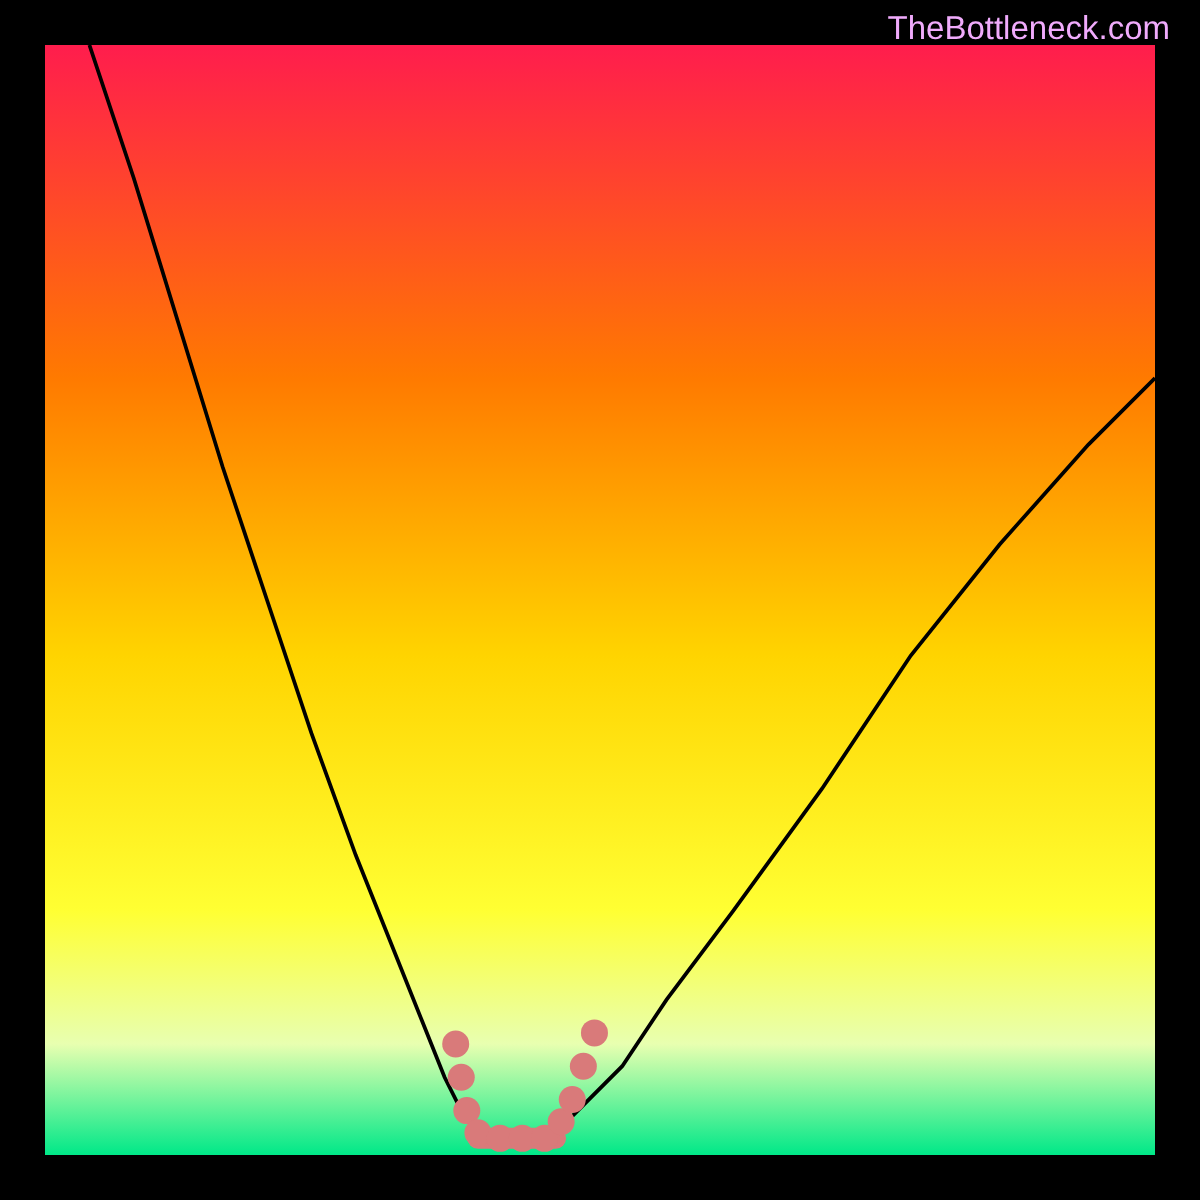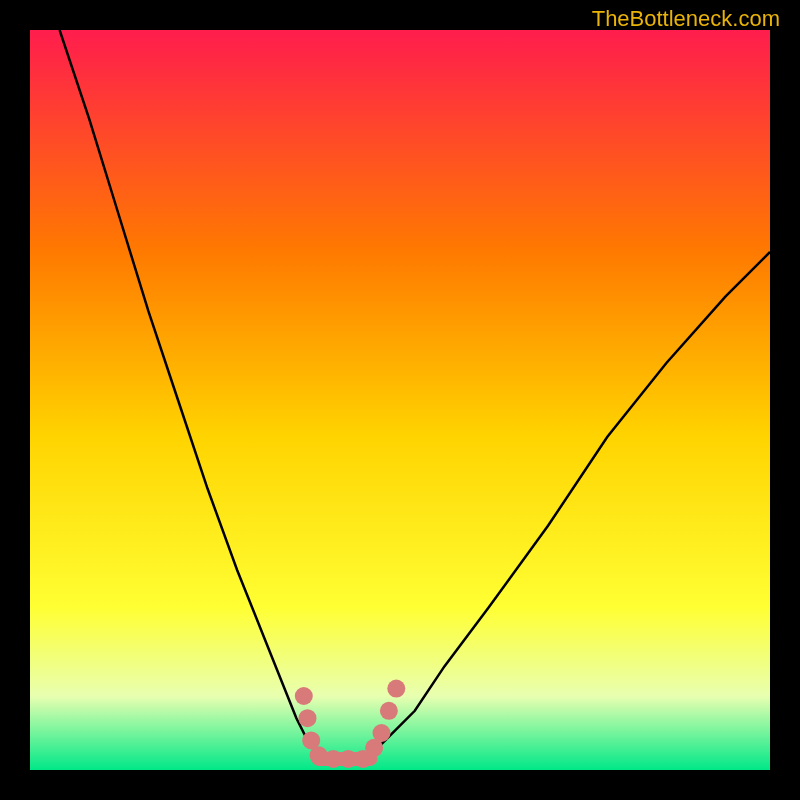--- a/index.html
+++ b/index.html
@@ -8,21 +8,21 @@
     width: 800px;
     height: 800px;
     background: #000;
     position: relative;
     font-family: Arial, sans-serif;
   }
   .watermark {
     position: absolute;
     top: 6px;
     right: 20px;
-    color: #eab308;
+    color: #f0abfc;
     font-size: 22px;
     font-weight: 500;
     z-index: 10;
   }
   .plot-area {
     position: absolute;
     top: 30px;
     left: 30px;
     width: 740px;
     height: 740px;

